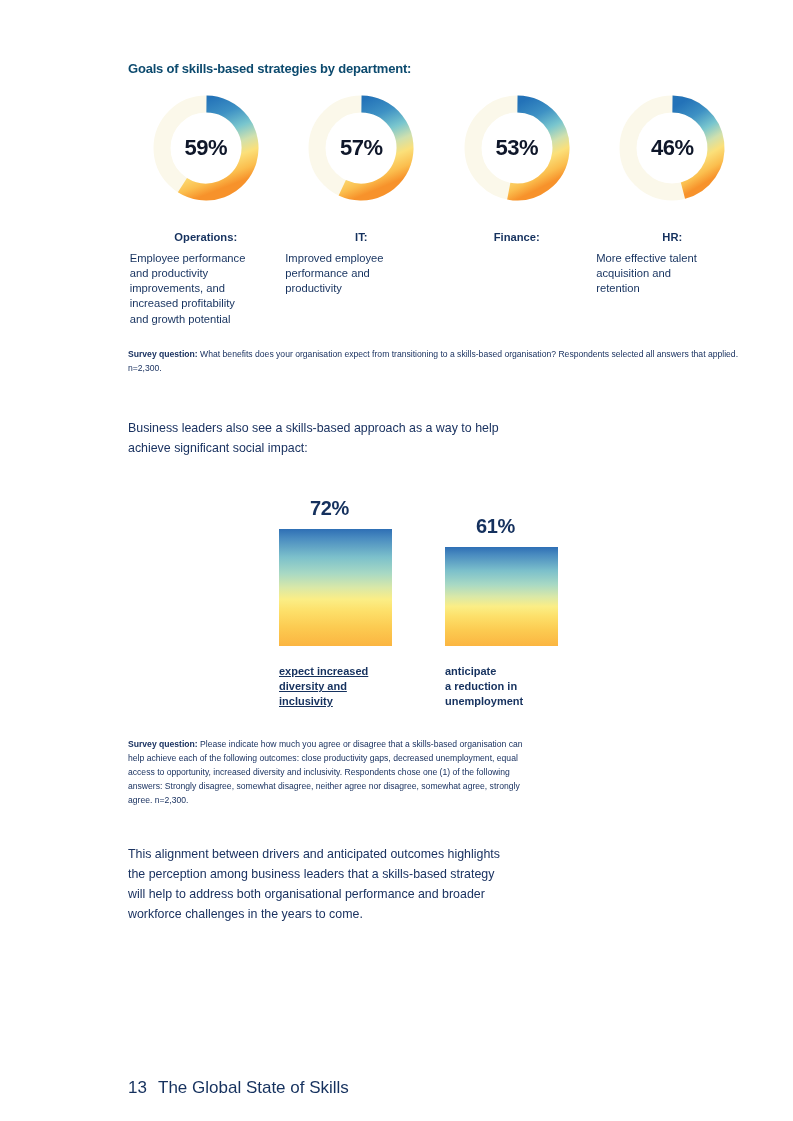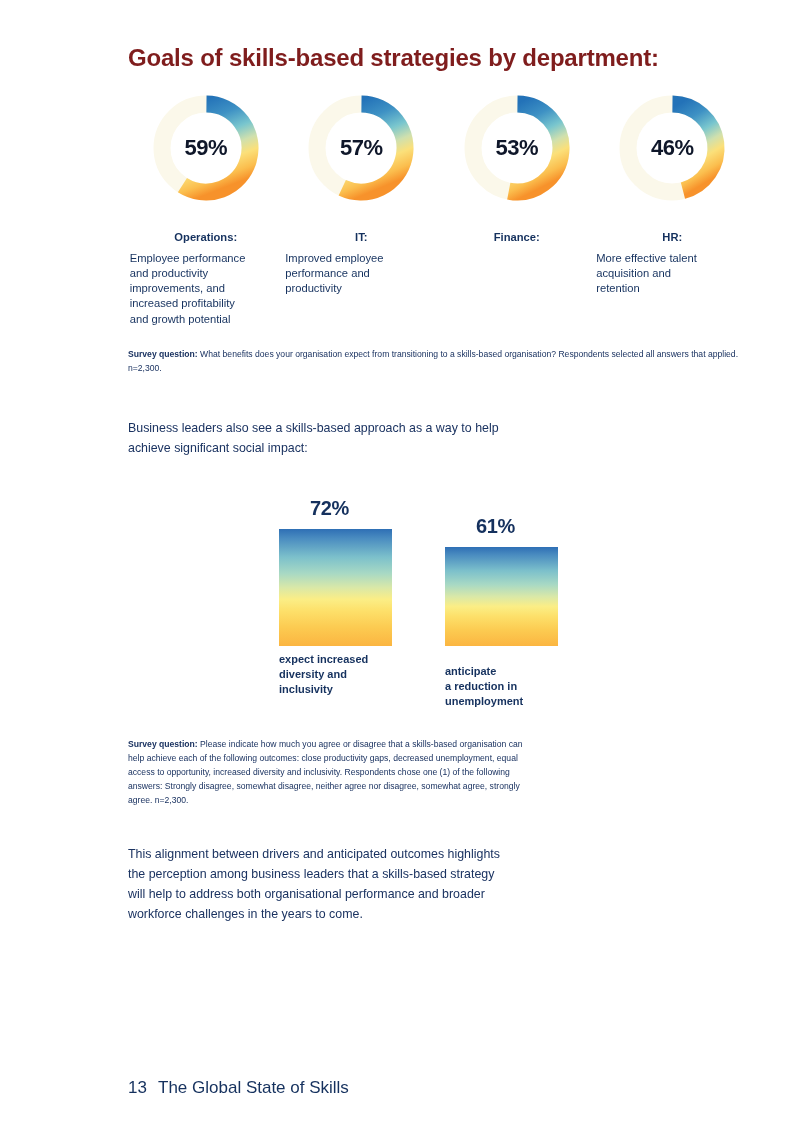--- a/index.html
+++ b/index.html
@@ -12,25 +12,25 @@
     color: #1B3361;
     position: relative;
     overflow: hidden;
   }
   .page { position: relative; width: 793px; height: 1121px; }
 
   
   .section-title {
     position: absolute;
     left: 128px;
-    top: 44px;
-    font-size: 24px;
+    top: 61px;
+    font-size: 13px;
     font-weight: 700;
     letter-spacing: -0.2px;
-    color: #7f1d1d;
+    color: #0c4a6e;
   }
 
   
   .donut-row {
     position: absolute;
     left: 128px;
     top: 92px;
     width: 622px;
     display: flex;
   }
@@ -262,21 +262,21 @@
     <b>Survey question:</b><span> What benefits does your organisation expect from transitioning to a skills-based organisation? Respondents selected all answers that applied. n=2,300.</span>
   </div>
 
   <div class="body-para" id="para-intro">Business leaders also see a skills-based approach as a way to help
 achieve significant social impact:</div>
 
   <div class="bar-chart" id="bar-chart">
       <div class="bar-col" style="left: 151px; width: 92px; height: 240px; bottom: 0px;">
         <div class="bar-rect" style="width: 113px; height: 117px; top: 59px;"></div>
         <div class="bar-value" style="top: 27px; left: 31px;">72%</div>
-        <div class="bar-label" style="top: 182px;">expect increased
+        <div class="bar-label" style="top: 194px; text-decoration: underline;">expect increased
 diversity and
 inclusivity</div>
       </div>
       <div class="bar-col" style="left: 317px; width: 113px; height: 240px; bottom: 0px;">
         <div class="bar-rect" style="width: 113px; height: 99px; top: 77px;"></div>
         <div class="bar-value" style="top: 45px; left: 31px;">61%</div>
         <div class="bar-label" style="top: 194px;">anticipate
 a reduction in
 unemployment</div>
       </div>

